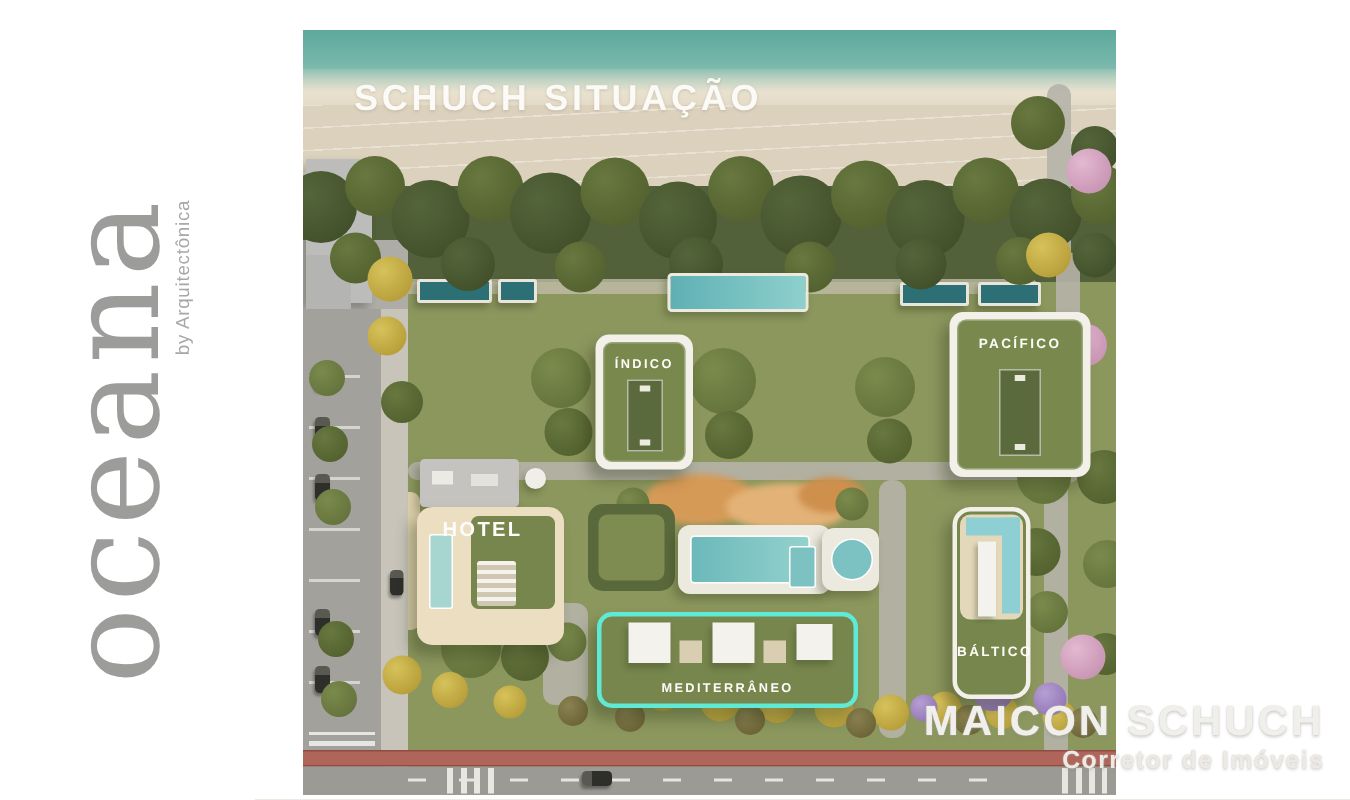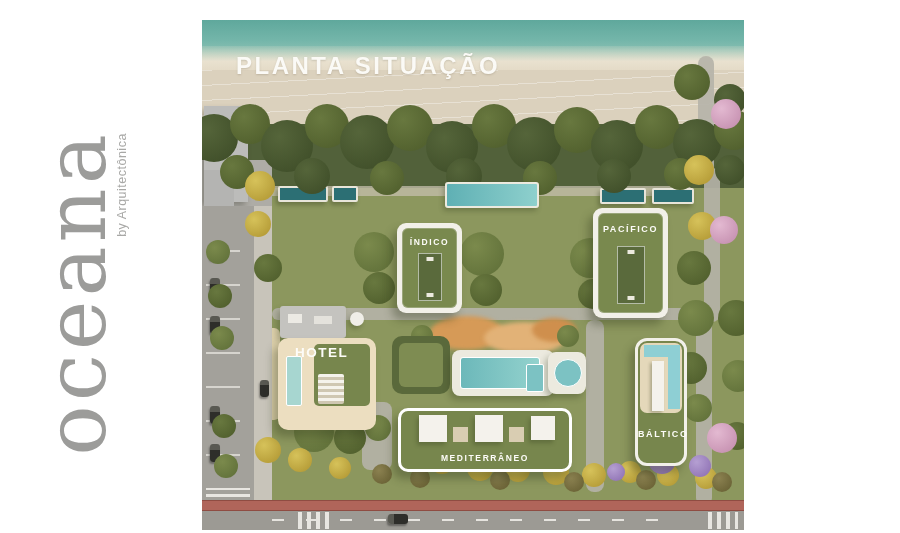--- a/index.html
+++ b/index.html
@@ -212,49 +212,51 @@
       <div class="abs" style="left:34px;top:10px;width:18px;height:8px;background:#e4e2dc;"></div>
     </div>
     <div class="abs" style="left:148px;top:292px;width:14px;height:14px;background:#f0eee8;border-radius:50%;box-shadow:-2px 3px 4px rgba(45,55,25,.3);z-index:4;"></div>
 
     <div class="abs bf" style="left:195px;top:203px;width:65px;height:90px;z-index:4;">
       <div class="roof">
         <span class="blbl" style="top:9px;font-size:8.5px;">ÍNDICO</span>
         <div class="terr" style="bottom:7px;width:22px;height:46px;"></div>
       </div>
     </div>
-    <div class="abs bf" style="left:391px;top:188px;width:75px;height:110px;z-index:4;">
+    <div class="abs bf" style="left:431px;top:188px;width:94px;height:110px;z-index:4;">
       <div class="roof">
         <span class="blbl" style="top:11px;">PACÍFICO</span>
         <div class="terr" style="bottom:9px;width:26px;height:56px;"></div>
       </div>
     </div>
 
     <div class="abs" style="left:76px;top:318px;width:98px;height:92px;background:#ecdec0;border-radius:10px;box-shadow:-5px 7px 9px rgba(45,55,25,.35);z-index:5;">
       <div class="abs" style="left:36px;top:6px;width:56px;height:62px;background:#77864d;border-radius:5px;"></div>
       <div class="abs" style="left:8px;top:18px;width:14px;height:48px;background:#a7d6d0;border:1px solid #fff;border-radius:2px;"></div>
       <div class="abs" style="left:40px;top:36px;width:26px;height:30px;background:repeating-linear-gradient(180deg,#f5f3ec 0 3px,#cfc7b2 3px 6px);border-radius:2px;"></div>
       <span class="abs" style="left:17px;top:7px;font-size:13.5px;font-weight:700;letter-spacing:1.5px;color:#fdfcf8;">HOTEL</span>
     </div>
 
-    <div class="abs" style="left:196px;top:388px;width:174px;height:64px;background:#77864d;border:3px solid #ffffff;border-radius:10px;box-shadow:-5px 7px 9px rgba(45,55,25,.35);box-sizing:border-box;z-index:4;">
+    <div class="abs" style="left:196px;top:388px;width:174px;height:64px;background:#77864d;border:3px solid #5eead4;border-radius:10px;box-shadow:-5px 7px 9px rgba(45,55,25,.35);box-sizing:border-box;z-index:4;">
       <div class="abs" style="left:18px;top:4px;width:28px;height:27px;background:#f4f2ec;box-shadow:-2px 3px 4px rgba(45,55,25,.3);"></div>
       <div class="abs" style="left:74px;top:4px;width:28px;height:27px;background:#f4f2ec;box-shadow:-2px 3px 4px rgba(45,55,25,.3);"></div>
       <div class="abs" style="left:130px;top:5px;width:24px;height:24px;background:#f4f2ec;box-shadow:-2px 3px 4px rgba(45,55,25,.3);"></div>
       <div class="abs" style="left:52px;top:16px;width:15px;height:15px;background:#d9cdb2;"></div>
       <div class="abs" style="left:108px;top:16px;width:15px;height:15px;background:#d9cdb2;"></div>
       <span class="blbl" style="bottom:6px;font-size:8.5px;">MEDITERRÂNEO</span>
     </div>
 
     <div class="abs" style="left:433px;top:318px;width:52px;height:128px;background:#77864d;border:3px solid #f2f0e9;border-radius:12px;box-shadow:-5px 7px 9px rgba(45,55,25,.35);box-sizing:border-box;z-index:4;">
       <div class="abs" style="left:2px;top:2px;width:42px;height:70px;background:#e4d8ba;border-radius:7px;"></div>
       <div class="abs" style="left:6px;top:4px;width:36px;height:12px;background:#8ecfd4;"></div>
       <div class="abs" style="left:30px;top:4px;width:12px;height:64px;background:#8ecfd4;"></div>
       <div class="abs" style="left:14px;top:20px;width:12px;height:50px;background:#f4f2ec;box-shadow:-2px 2px 3px rgba(45,55,25,.3);"></div>
       <span class="blbl" style="bottom:24px;">BÁLTICO</span>
     </div>
 
-    <div class="abs title" style="z-index:6;">PLANTA SITUAÇÃO</div>
+    <div class="abs title" style="z-index:6;">SCHUCH SITUAÇÃO</div>
   </div>
 
   <div id="wm">
+    <div class="nm">MAICON SCHUCH</div>
+    <div class="sub">Corretor de Imóveis</div>
   </div>
 </div>
 
 </body></html>

